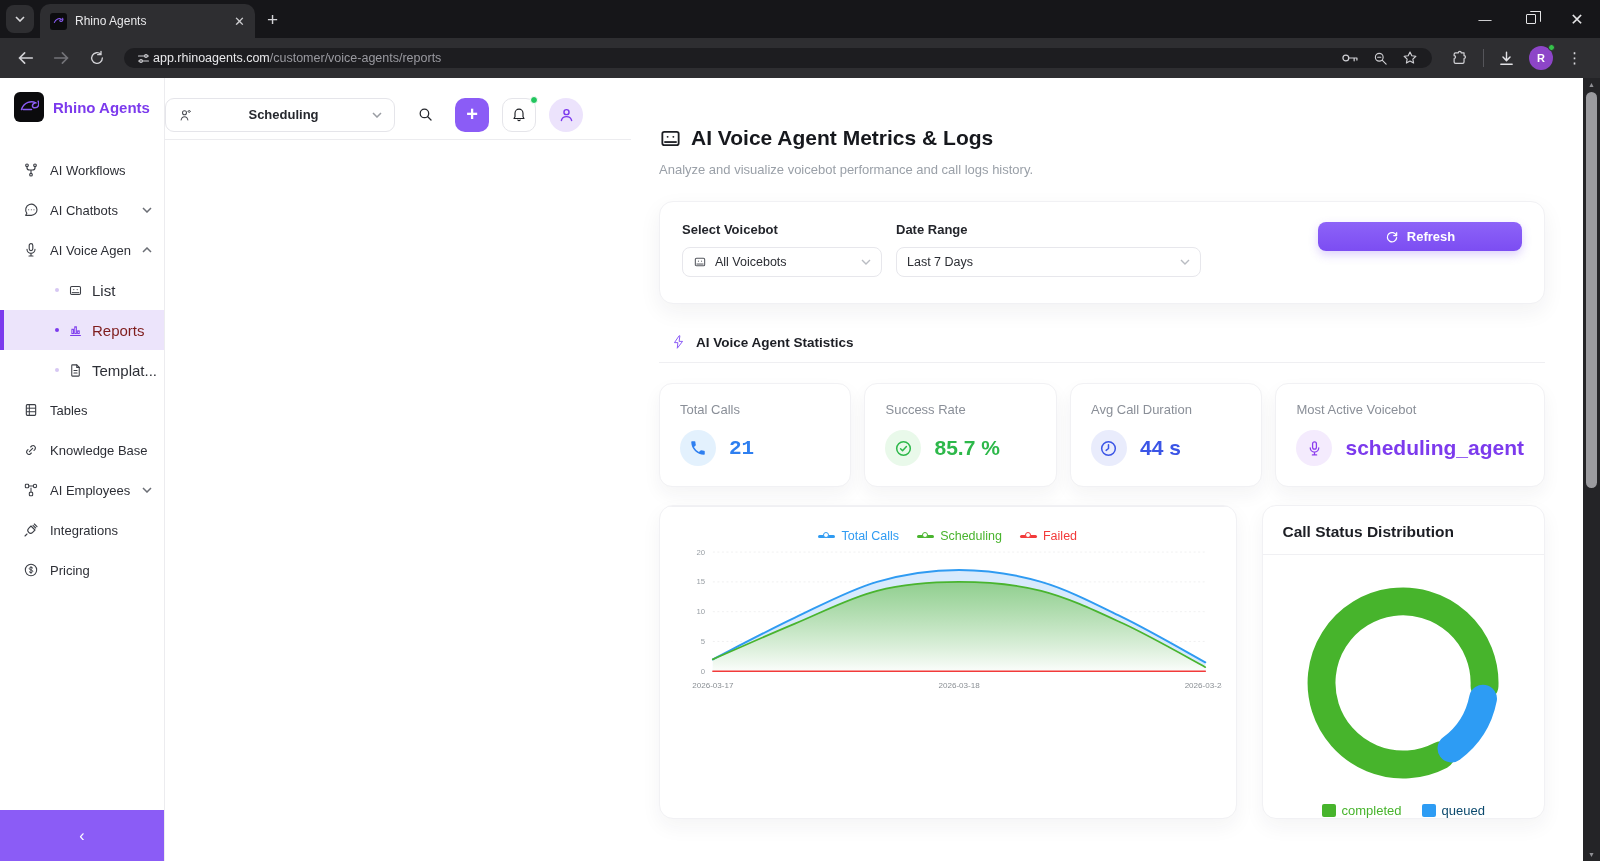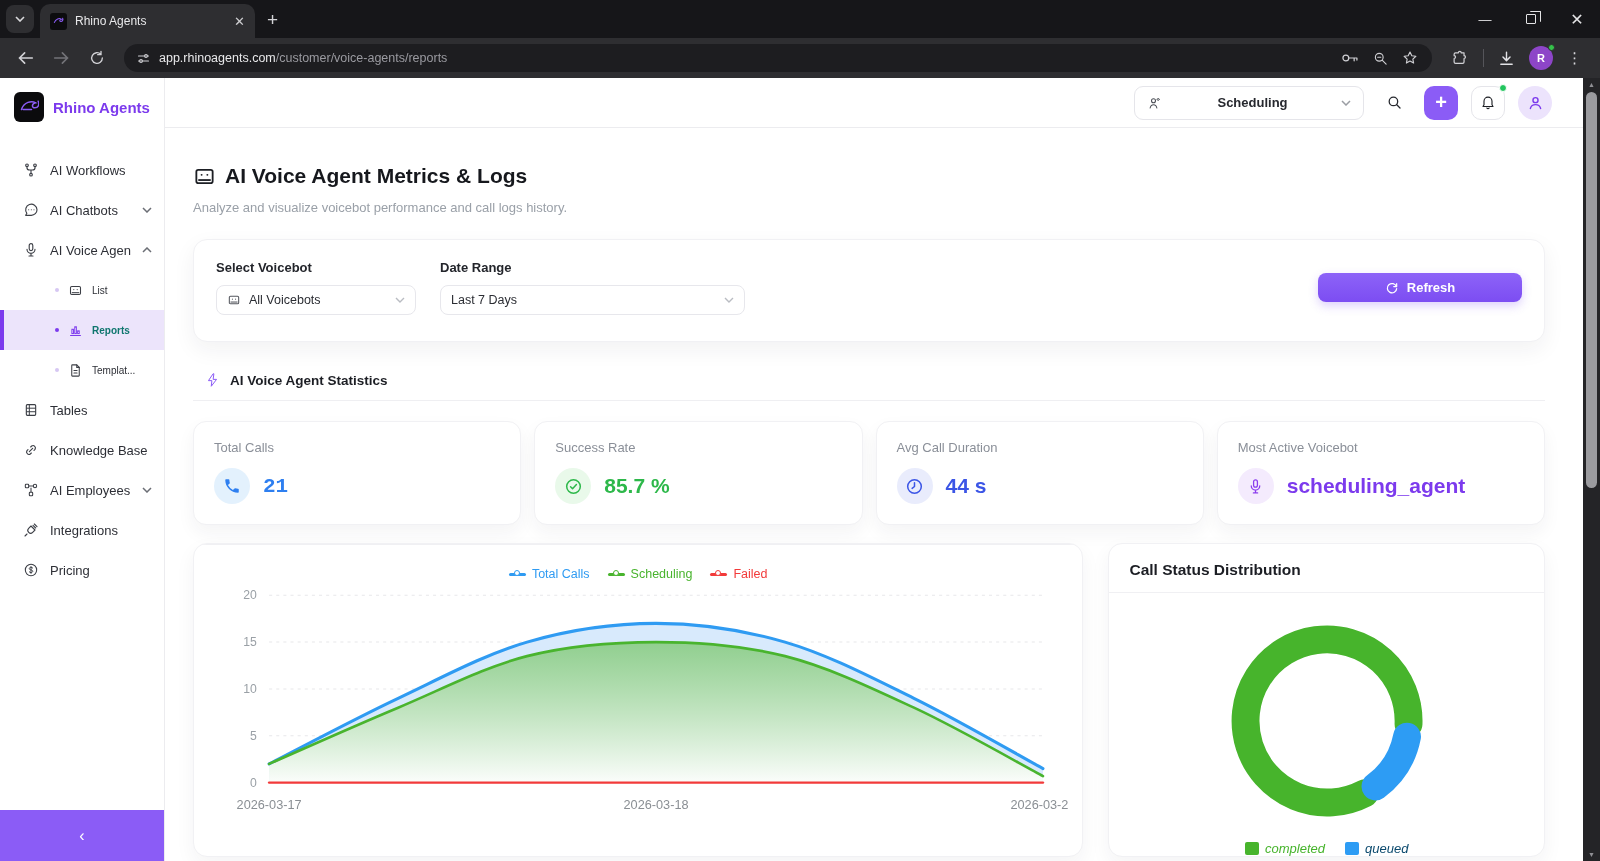--- a/index.html
+++ b/index.html
@@ -18,21 +18,21 @@
   .tab-title { color:#e8e8ea; font-size:12px; flex:1; white-space:nowrap; overflow:hidden; }
   .tab-close { color:#cfcfd2; font-size:13px; cursor:default; }
   .newtab { color:#d3d3d6; font-size:19px; margin:0 0 7px 12px; }
   .win-controls { margin-left:auto; display:flex; align-items:center; height:38px; }
   .win-btn { width:46px; height:38px; display:flex; align-items:center; justify-content:center; color:#e4e4e6; font-size:13px; }
   .restore-glyph { width:10px; height:10px; border:1.3px solid #e4e4e6; border-radius:1px; position:relative; }
   .restore-glyph:before { content:""; position:absolute; top:-4px; left:3px; width:10px; height:10px; border:1.3px solid #e4e4e6; border-left:none; border-bottom:none; border-radius:1px; }
 
   .toolbar { height:40px; background:#2e2e31; display:flex; align-items:center; padding:0 10px; gap:6px; }
   .nav-ic { width:30px; height:30px; display:flex; align-items:center; justify-content:center; border-radius:50%; }
-  .urlbar { flex:1; height:28px; background:#1d1d20; border-radius:14px; display:flex; align-items:center; padding:0 6px 0 12px; gap:8px; margin:0 6px; }
+  .urlbar { flex:1; height:20px; background:#1d1d20; border-radius:14px; display:flex; align-items:center; padding:0 6px 0 12px; gap:2px; margin:0 6px; }
   .url-text { font-size:12.5px; color:#e8e8ea; flex:1; }
   .url-text .path { color:#9a9aa0; }
   .url-right { display:flex; align-items:center; gap:14px; padding-right:8px; }
   .tool-right { display:flex; align-items:center; gap:14px; padding:0 8px; }
   .tb-divider { width:1px; height:18px; background:#55555a; }
   .avatar-r { width:24px; height:24px; border-radius:50%; background:#8d45c8; color:#fff; font-size:11px; font-weight:bold;
     display:flex; align-items:center; justify-content:center; position:relative; }
   .avatar-r i { position:absolute; top:-2px; right:-2px; width:7px; height:7px; background:#35c24a; border-radius:50%; border:1.5px solid #2e2e31; }
   .kebab { color:#d6d6da; font-size:15px; letter-spacing:0; }
 
@@ -40,48 +40,48 @@
   .app { display:flex; height:783px; position:relative; }
   .sidebar { width:165px; background:#fff; border-right:1px solid #ececef; position:relative; flex:0 0 auto; }
   .brand { display:flex; align-items:center; gap:9px; padding:14px 0 14px 14px; }
   .brand-logo { width:30px; height:30px; background:#0b0b0d; border-radius:6px; display:flex; align-items:center; justify-content:center; }
   .brand-name { color:#7c3aed; font-weight:bold; font-size:15px; }
   .nav { padding-top:14px; }
   .nav-item { height:40px; display:flex; align-items:center; gap:11px; padding:0 12px 0 22px; color:#2d2f36; font-size:13px; cursor:default; }
   .nav-item .ic { color:#3c3f46; display:flex; width:17px; justify-content:center; }
   .nav-item .lbl { flex:1; white-space:nowrap; overflow:hidden; }
   .chev { color:#6b6e75; display:flex; }
-  .sub-item { height:40px; display:flex; align-items:center; gap:9px; padding-left:55px; font-size:10px; color:#2d2f36; position:relative; }
+  .sub-item { height:40px; display:flex; align-items:center; gap:9px; padding-left:55px; font-size:15px; color:#2d2f36; position:relative; }
   .sub-item .dot { width:4px; height:4px; border-radius:50%; background:#d6c7f3; flex:0 0 auto; }
   .sub-item .ic { color:#3c3f46; display:flex; }
-  .sub-item.active { background:#ece4fb; color:#0f766e; font-weight:bold;text-align:right; }
+  .sub-item.active { background:#ece4fb; color:#7f1d1d; font-weight:normal;text-align:right; }
   .sub-item.active:before { content:""; position:absolute; left:0; top:0; bottom:0; width:4px; background:#7c3aed; }
   .sub-item.active .dot { background:#7c3aed; }
   .sub-item.active .ic { color:#7c3aed; }
   .collapse-bar { position:absolute; left:0; right:0; bottom:0; height:51px; background:#8b5cf6;
     display:flex; align-items:center; justify-content:center; color:#fff; font-size:16px; }
 
-  .main { flex:1; min-width:0; display:flex; flex-direction:column; }
+  .main { flex:1; min-width:0; display:flex; flex-direction:row;margin-top:12px; }
   .main-header { height:50px; border-bottom:1px solid #ececef; display:flex; align-items:center; justify-content:flex-end; gap:13px; padding-right:48px; background:#fff; }
   .agent-select { width:230px; height:34px; border:1px solid #e5e5ea; border-radius:9px; display:flex; align-items:center; padding:0 12px; gap:8px; }
   .agent-select .val { flex:1; text-align:center; font-size:13px; font-weight:bold; color:#26282e; }
   .hdr-icon-btn { width:34px; height:34px; display:flex; align-items:center; justify-content:center; border-radius:10px; }
   .plus-btn { background:#8b5cf6; color:#fff; font-size:20px; font-weight:bold; }
   .bell-btn { border:1px solid #e5e5ea; position:relative; }
   .bell-btn i { position:absolute; top:-3px; right:-3px; width:8px; height:8px; border-radius:50%; background:#22c55e; border:1.5px solid #fff; }
   .user-btn { border-radius:50%; background:#ece3fc; }
 
   .content { flex:1; padding:36px 55px 0 28px; overflow:hidden; background:#fff; }
   .page-title-row { display:flex; align-items:center; gap:9px; }
   .page-title-row .ic { color:#1d1f24; display:flex; }
   h1.page-title { font-size:21px; color:#16181d; font-weight:bold; }
   .page-sub { margin-top:12px; font-size:13px; color:#9aa0a8; }
 
   .filter-card { margin-top:24px; background:#fff; border:1px solid #f1f1f4; border-radius:14px;
-    box-shadow:0 8px 22px rgba(35,38,59,.06); padding:20px 22px 26px; display:flex; align-items:center; gap:24px; }
+    box-shadow:0 8px 22px rgba(35,38,59,.06); padding:20px 22px 26px; display:flex; align-items:flex-start; gap:14px; }
   .field .flabel { font-size:13px; font-weight:bold; color:#23252b; margin-bottom:10px; }
   .select { height:30px; border:1px solid #e7e7ec; border-radius:8px; display:flex; align-items:center; padding:0 10px; gap:8px; background:#fff; }
   .select .sval { font-size:12.5px; color:#2b2d33; flex:1; }
   .select .ic { color:#55585f; display:flex; }
   .w-voicebot { width:200px; }
   .w-range { width:305px; }
   .refresh-btn { margin-left:auto; width:204px; height:29px; border-radius:8px; border:none;
     background:linear-gradient(180deg,#8d63f8,#7c4df2); color:#fff; font-size:13px; font-weight:bold;
     display:flex; align-items:center; justify-content:center; gap:8px; box-shadow:0 4px 10px rgba(124,77,242,.25); }
 
@@ -103,21 +103,21 @@
   .line-card { flex:875; }
   .pie-card { flex:428; }
   .chart-title { font-size:15.5px; font-weight:bold; color:#1c1e24; padding:17px 20px 13px; }
   .chart-hr { height:1px; background:#f0f0f3; }
   .lg-row { display:flex; justify-content:center; gap:18px; margin-top:22px; font-size:12.5px; }
   .lg-item { display:flex; align-items:center; gap:6px; }
   .lg-marker { width:17px; height:3px; border-radius:2px; position:relative; display:inline-block; }
   .lg-marker i { position:absolute; left:5px; top:-2.5px; width:6px; height:6px; border:1.6px solid; border-radius:50%; background:#fff; display:block; }
   .pie-wrap { display:flex; flex-direction:column; align-items:center; }
   .pie-legend { display:flex; gap:20px; justify-content:center; font-size:13px; margin-top:2px; }
-  .pie-lg-item { display:flex; align-items:center; gap:6px;font-style:italic; }
+  .pie-lg-item { display:flex; align-items:center; gap:6px; }
   .pie-lg-sw { width:14px; height:13px; border-radius:2px; display:inline-block; }
 
   
   .page-scrollbar { position:absolute; top:0; right:-17px; width:17px; height:783px; background:#242427; z-index:5; }
   .page-scrollbar .arrow { height:13px; display:flex; align-items:center; justify-content:center; color:#8f8f94; font-size:7px; }
   .page-scrollbar .thumb { position:absolute; top:14px; left:3px; width:11px; height:396px; background:#9b9b9f; border-radius:6px; }
   .page-scrollbar .arrow.down { position:absolute; bottom:0; left:0; right:0; }
   .app-right-pad { position:absolute; top:0; right:0; width:17px; height:783px; }
 </style>
 </head>

